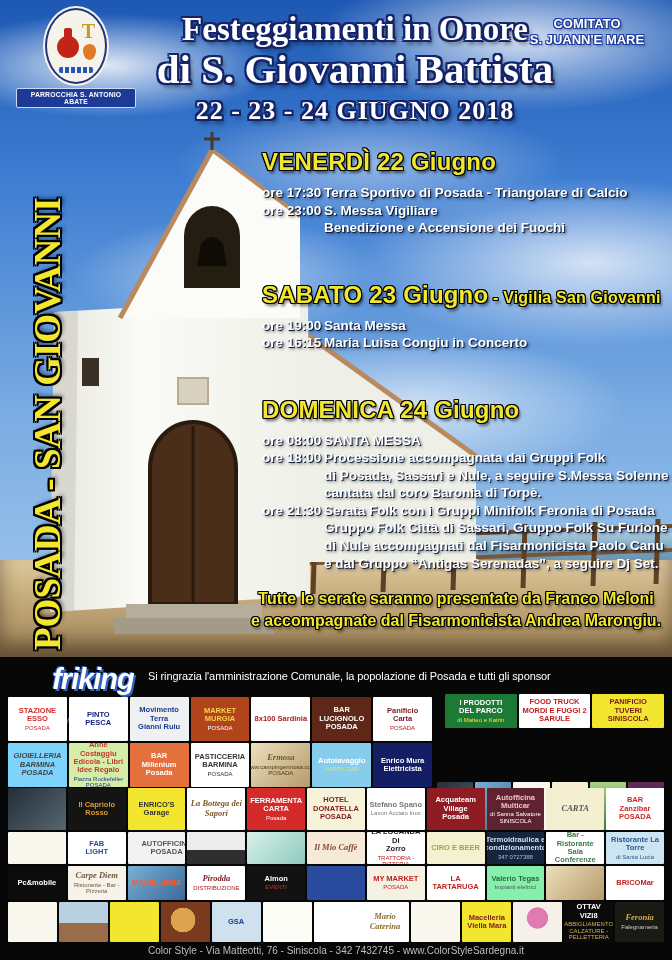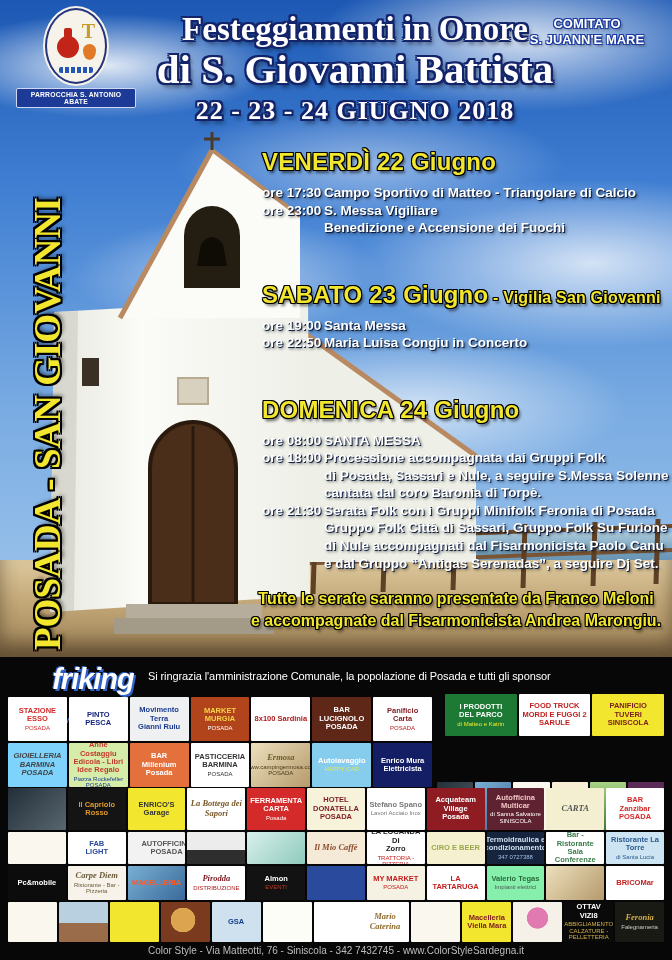--- a/index.html
+++ b/index.html
@@ -185,36 +185,36 @@
       <div>S. JUANN'E MARE</div>
     </div>
 
     <div class="side-text">POSADA - SAN GIOVANNI</div>
 
     <div id="program">
         <div class="program-section">
           <div class="sec-title outline-black">VENERDÌ 22 Giugno</div>
           <div class="prog-item">
             <span class="prog-time">ore 17:30</span>
-            <span class="prog-text">Campo Sportivo di Matteo - Triangolare di Calcio</span>
+            <span class="prog-text">Terra Sportivo di Posada - Triangolare di Calcio</span>
           </div>
           <div class="prog-item">
             <span class="prog-time">ore 23:00</span>
             <span class="prog-text">S. Messa Vigiliare
 Benedizione e Accensione dei Fuochi</span>
           </div>
         </div>
         <div class="program-section">
           <div class="sec-title outline-black">SABATO 23 Giugno<span class="sec-suffix"> - Vigilia San Giovanni</span></div>
           <div class="prog-item">
             <span class="prog-time">ore 19:00</span>
             <span class="prog-text">Santa Messa</span>
           </div>
           <div class="prog-item">
-            <span class="prog-time">ore 22:50</span>
+            <span class="prog-time">ore 16:15</span>
             <span class="prog-text">Maria Luisa Congiu in Concerto</span>
           </div>
         </div>
         <div class="program-section">
           <div class="sec-title outline-black">DOMENICA 24 Giugno</div>
           <div class="prog-item">
             <span class="prog-time">ore 08:00</span>
             <span class="prog-text">SANTA MESSA</span>
           </div>
           <div class="prog-item">
@@ -313,21 +313,21 @@
             <span class="t" style="color: rgb(255, 255, 255);">Autolavaggio</span>
             <span class="s" style="color: rgb(242, 231, 46);">HAPPY CAR</span>
           </div>
           <div class="scard" style="background: rgb(20, 30, 100);">
             <span class="t" style="color: rgb(255, 255, 255);">Enrico Mura
 Elettricista</span>
           </div>
         </div>
       </div>
     <div id="grid-right-top">
-        <div class="srow" style="height: 42px; margin-left: 8px;">
+        <div class="srow" style="height: 34px; margin-left: 8px;">
           <div class="scard" style="background: rgb(28, 122, 52);">
             <span class="t" style="color: rgb(255, 255, 255);">I PRODOTTI
 DEL PARCO</span>
             <span class="s" style="color: rgb(242, 231, 46);">di Matteo e Katrin</span>
           </div>
           <div class="scard" style="background: rgb(255, 255, 255);">
             <span class="t" style="color: rgb(194, 32, 32);">FOOD TRUCK
 MORDI E FUGGI 2
 SARULE</span>
           </div>

